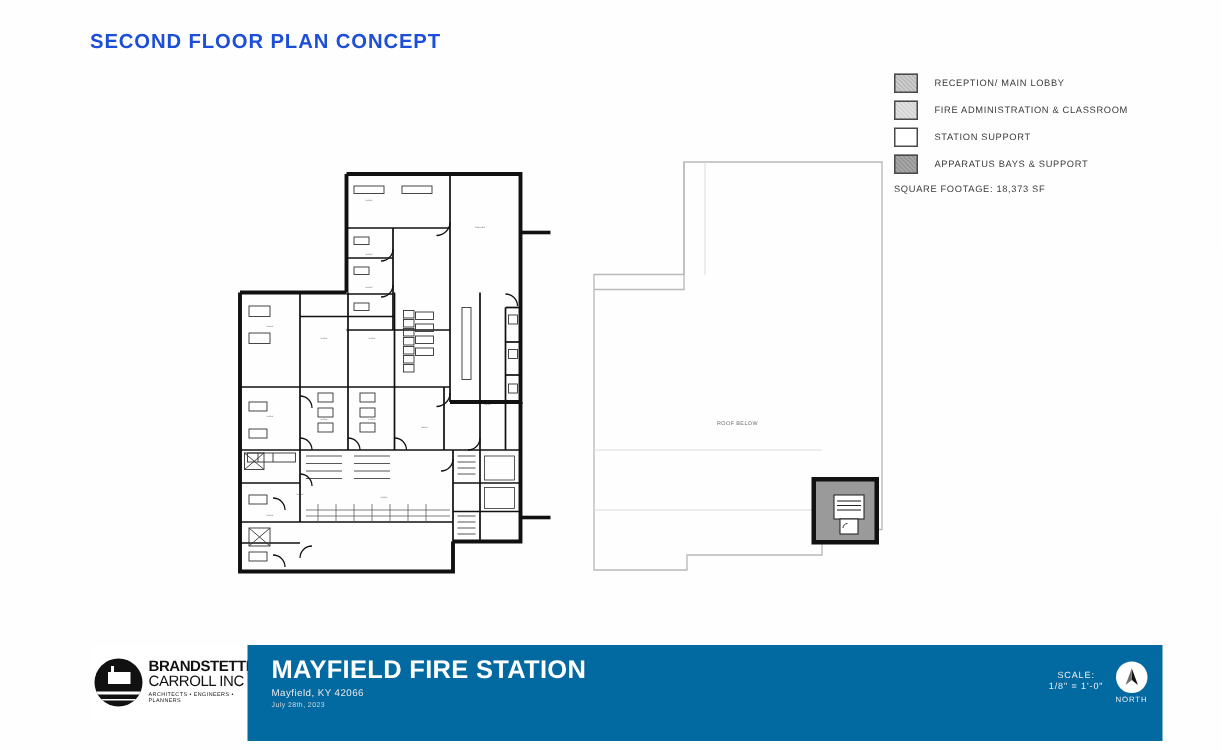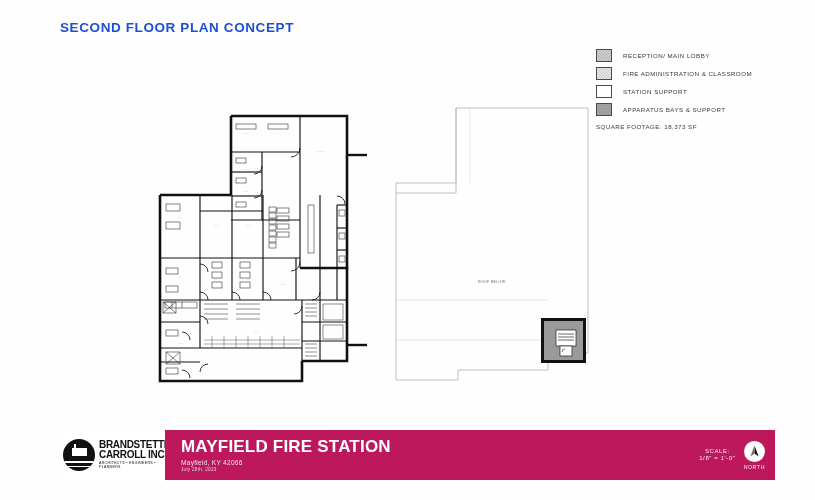--- a/index.html
+++ b/index.html
@@ -66,26 +66,26 @@
     position:absolute;left:0;right:0;bottom:4px;height:1.5px;background:#fff;
   }
   .logo-mark .lm-bldg{
     position:absolute;left:9px;top:9px;width:15px;height:8px;background:#fff;
   }
   .logo-mark .lm-bldg:after{
     content:"";position:absolute;left:2px;top:-4px;width:2px;height:4px;background:#fff;
   }
   .logo-text{margin-left:4px;line-height:1;}
   .logo-l1{font-size:10px;font-weight:bold;letter-spacing:-0.3px;color:#111;}
-  .logo-l2{font-size:10px;font-weight:bold;letter-spacing:-0.3px;color:#111;}
+  .logo-l2{font-size:10px;font-weight:normal;letter-spacing:-0.3px;color:#111;}
   .logo-l3{font-size:3.6px;letter-spacing:0.3px;color:#111;margin-top:2px;}
 
   .tb-band{
-    position:absolute;left:105px;top:0;width:610px;height:50px;
-    background:#be185d;
+    position:absolute;left:105px;top:0;width:610px;height:64px;
+    background:#0369a1;
   }
   .tb-main{position:absolute;left:16px;top:8px;}
   .tb-name{
     font-size:17px;font-weight:bold;color:#ffffff;letter-spacing:0.2px;line-height:1.05;
   }
   .tb-addr{font-size:6.5px;color:#e8e8e8;margin-top:3px;letter-spacing:0.3px;}
   .tb-date{font-size:4.6px;color:#d8d8d8;margin-top:1.5px;letter-spacing:0.3px;}
 
   .tb-right{
     position:absolute;right:10px;top:0;height:50px;

